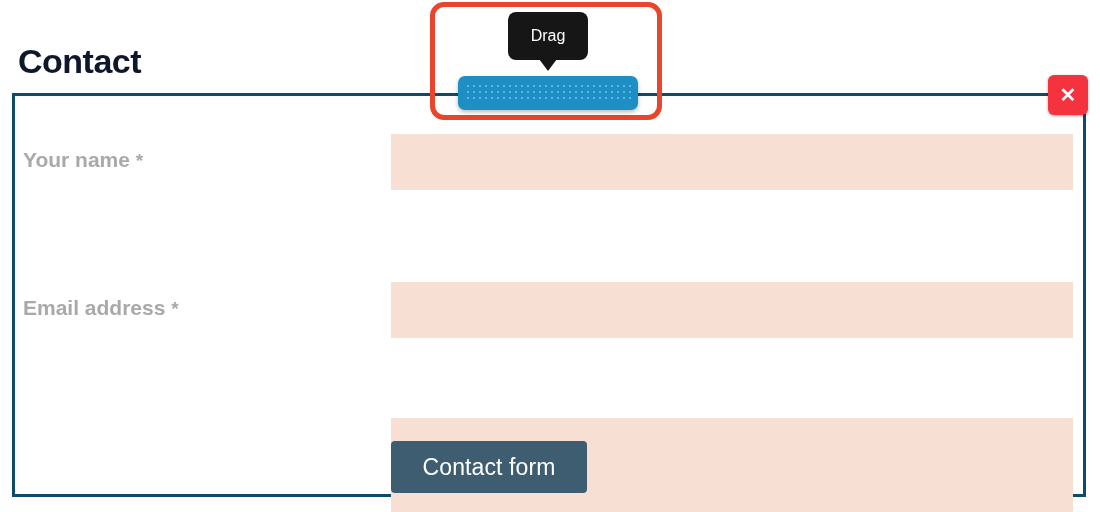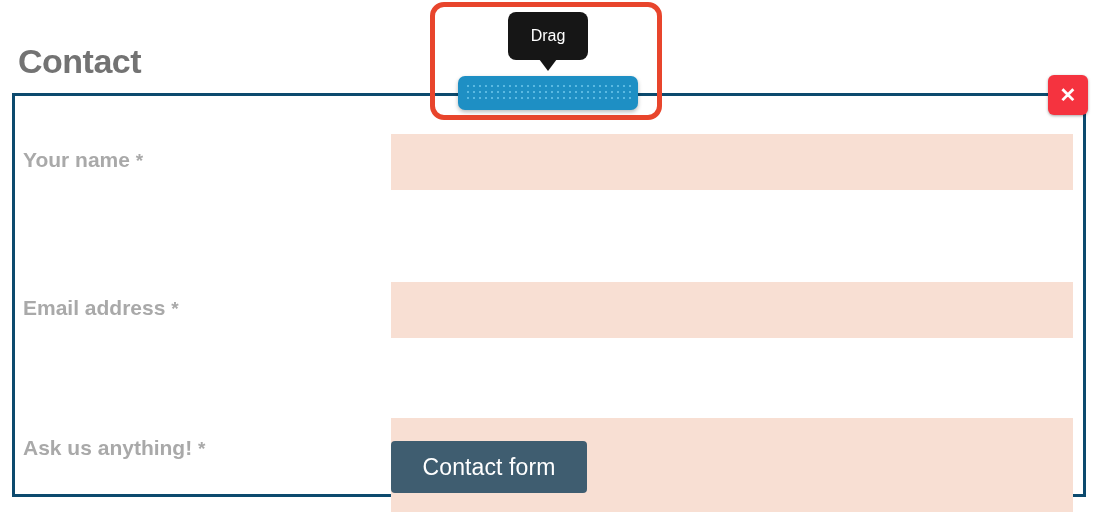--- a/index.html
+++ b/index.html
@@ -16,21 +16,21 @@
   }
 
   
   #page-title {
     position: absolute;
     left: 18px;
     top: 44px;
     font-size: 34px;
     font-weight: 700;
     letter-spacing: -0.5px;
-    color: #737373;
+    color: #0f172a;
     line-height: 1;
     white-space: nowrap;
   }
 
   
   #contact-form-panel {
     position: absolute;
     left: 12px;
     top: 93px;
     width: 1074px;
@@ -217,24 +217,20 @@
 
   <div class="form-row" id="row-email">
     <div class="field-label" id="label-email">
       <span>Email address</span>
       <span class="req-star">*</span>
     </div>
     <input class="field-input" id="input-email" type="text" placeholder="" style="">
   </div>
 
   <div class="form-row" id="row-message">
-    <div class="field-label" id="label-message">
-      <span>Ask us anything!</span>
-      <span class="req-star">*</span>
-    </div>
     <textarea class="field-input" id="input-message" placeholder="" style=""></textarea>
   </div>
 
   <button id="submit-form-button">Contact form</button>
 </div>
 
 <button id="close-button">✕</button>
 
 <div id="drag-highlight-box"></div>
 

